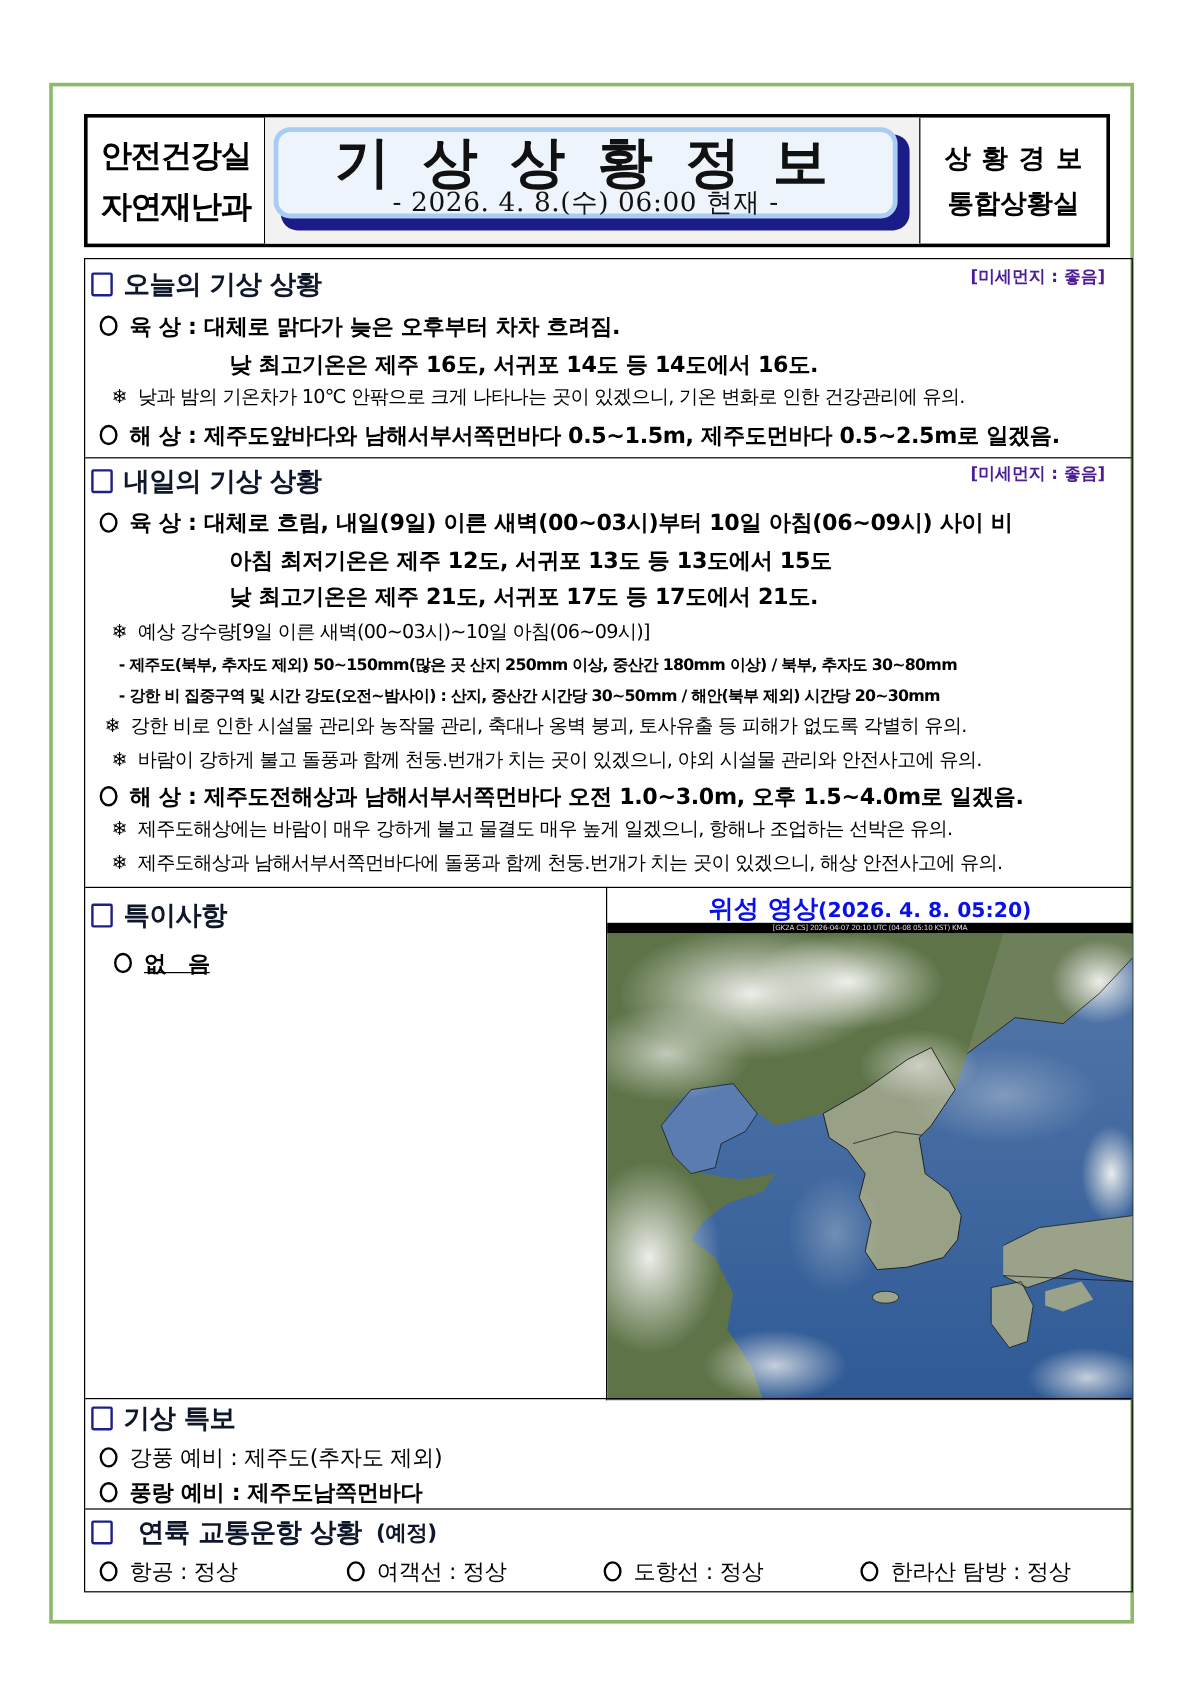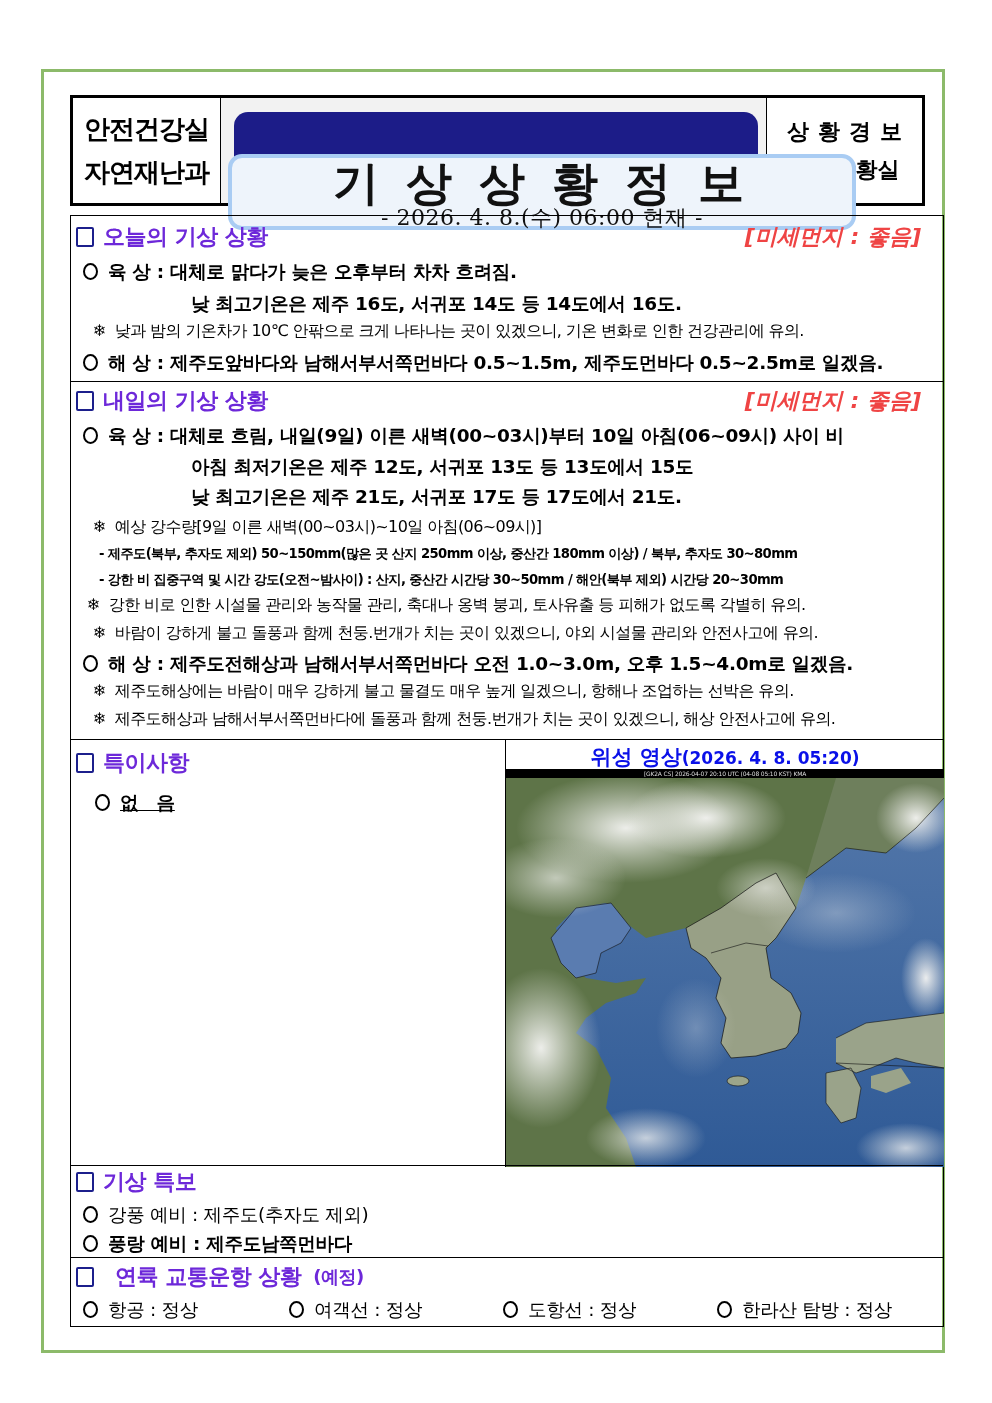--- a/index.html
+++ b/index.html
@@ -12,37 +12,37 @@
             border:3px solid #000; box-sizing:border-box; display:flex; }
   .hcell-left { width:147px; border-right:1.5px solid #000; display:flex; flex-direction:column;
                 justify-content:center; align-items:center; gap:8px;
                 font-weight:bold; font-size:26px; letter-spacing:-1px; }
   .hcell-mid { flex:1; background:#f2f2f2; position:relative; border-right:1.5px solid #000; }
   .hcell-right { width:155px; display:flex; flex-direction:column; justify-content:center;
                  align-items:center; gap:8px; font-weight:bold; font-size:22px; }
   .hcell-right .r1 { letter-spacing:9px; margin-left:9px; }
   .title-shadow { position:absolute; left:13px; top:14px; width:524px; height:80px;
                   border-radius:14px; background:#1c1c88; }
-  .title-box { position:absolute; left:7px; top:8px; width:628px; height:76px;
+  .title-box { position:absolute; left:7px; top:8px; width:520px; height:76px;
                border-radius:14px; background:#eef4fb; border:4px solid #a9ccf3;
-               box-sizing:border-box; text-align:center;margin-top:48px; }
+               box-sizing:border-box; text-align:center; }
   .title-main { font-family:"DejaVu Sans", sans-serif; font-weight:bold; font-size:46px;
                 letter-spacing:27px; line-height:46px; margin-top:2px; margin-left:20px; color:#111; }
   .title-sub { font-family:"DejaVu Serif", "Liberation Serif", serif; font-size:22px;
                line-height:24px; color:#111; letter-spacing:0.5px; }
 
   
   .content { position:absolute; left:70px; top:215px; width:874px; height:1112px;
              border:1.5px solid #000; box-sizing:border-box; }
   .divider { position:absolute; left:0; width:100%; height:0; border-top:1.5px solid #000; }
-  .sec-title { position:absolute; left:5px; font-size:22px; font-weight:bold; color:#6d28d9;
+  .sec-title { position:absolute; left:5px; font-size:22px; font-weight:bold; color:#0f172a;
                display:flex; align-items:center; letter-spacing:-0.5px; white-space:nowrap; }
   .sq { display:inline-block; width:18px; height:20px; border:2px solid #1c1f8c;
         border-radius:2px; margin-right:9px; box-sizing:border-box; }
-  .dust { position:absolute; right:22px; font-size:22px; font-weight:bold; color:#ef4444; white-space:nowrap;font-style:italic; }
+  .dust { position:absolute; right:22px; font-size:14px; font-weight:bold; color:#4c1d95; white-space:nowrap; }
   .line { position:absolute; white-space:nowrap; font-size:18.5px; font-weight:bold; letter-spacing:-0.3px; }
   .note { position:absolute; white-space:nowrap; font-size:16px; letter-spacing:-0.6px; }
   .note-sm { position:absolute; white-space:nowrap; font-size:13.2px; font-weight:bold; letter-spacing:-0.6px; }
   .circ { display:inline-block; width:15px; height:17px; border:2px solid #000; border-radius:50%;
           box-sizing:border-box; vertical-align:-2px; margin-right:10px; }
   .star { margin-right:9px; }
 
   
   .sat-wrap { position:absolute; left:434px; top:522px; width:438px; height:428px; border-left:1.5px solid #000; }
   .sat-caption { position:absolute; left:0; top:4px; width:100%; text-align:center; font-weight:bold; color:#0a10e8; }

